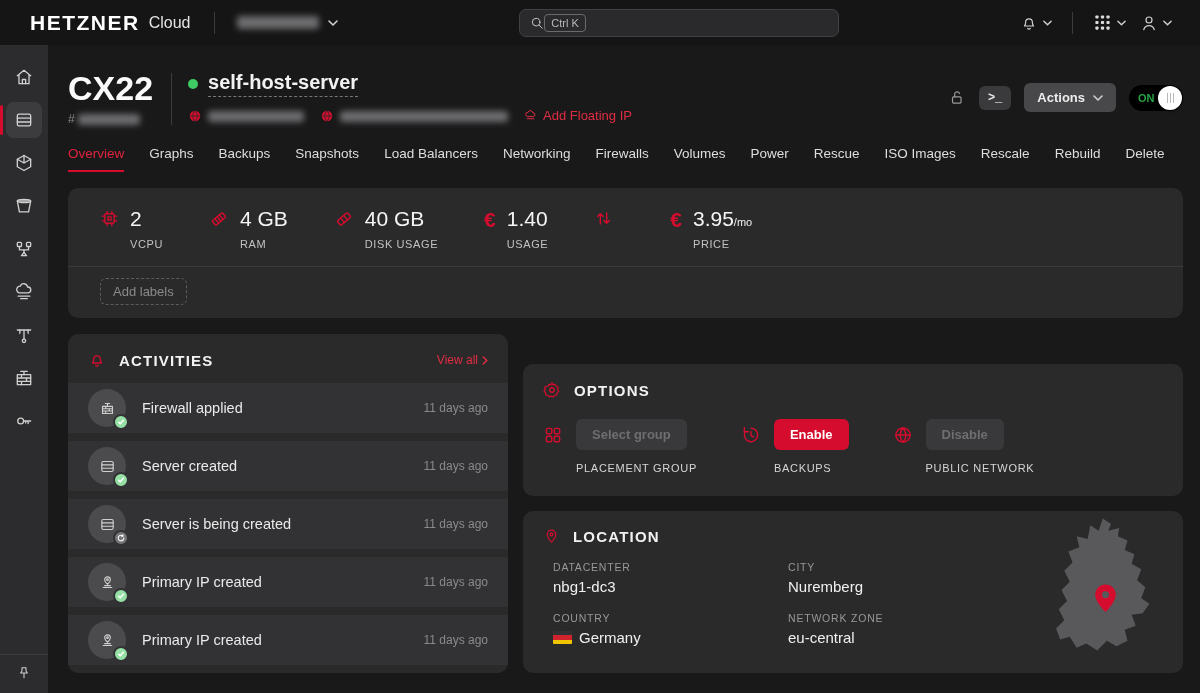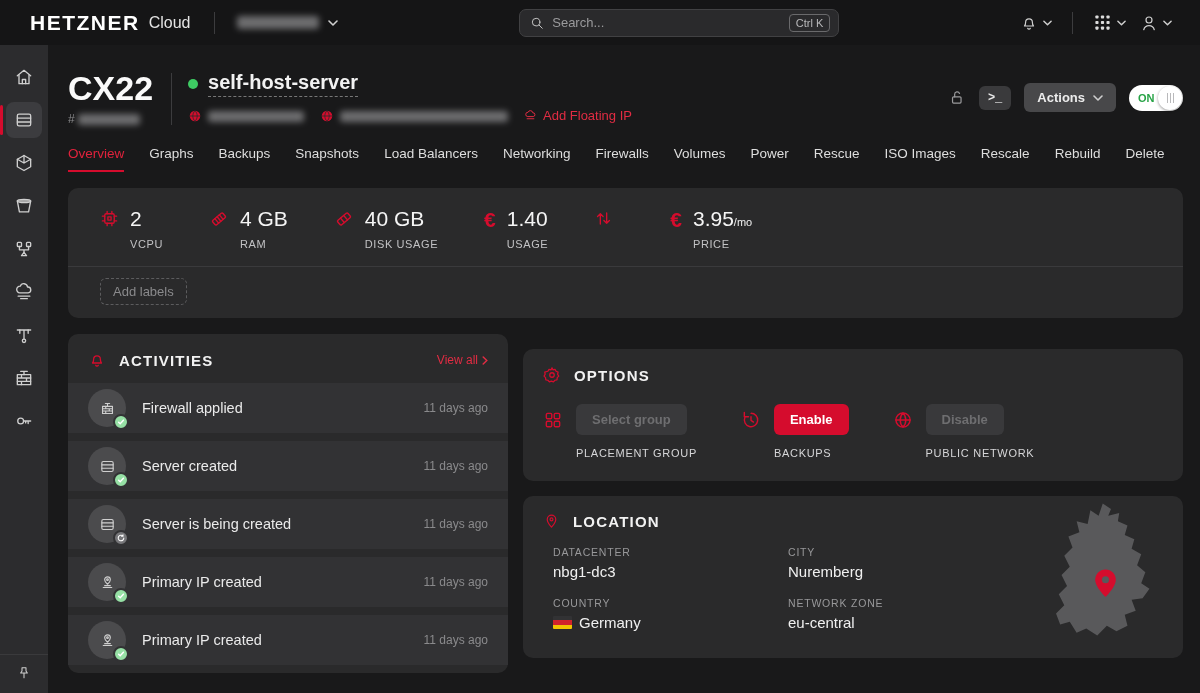--- a/index.html
+++ b/index.html
@@ -48,21 +48,21 @@
   .status-dot { width:10px; height:10px; border-radius:50%; background:#3ecb63; }
   .srv-name { font-size:20px; color:#f2f2f2; border-bottom:1px dashed #777; padding-bottom:2px; cursor:text; }
   .ip-row { display:flex; align-items:flex-end; gap:16px; margin-top:11px; }
   .ip-chunk { display:flex; align-items:center; gap:6px; }
   .red-link { color:#e22c43; font-size:13px; display:flex; align-items:center; gap:6px; cursor:pointer; }
   .head-controls { margin-left:auto; display:flex; align-items:center; gap:13px; margin-top:12px; }
   .btn-console { background:#3a3a3c; border-radius:6px; padding:5px 9px; font-size:12px; font-weight:700;
     color:#e8e8e8; cursor:pointer; font-family:"Liberation Mono", monospace; }
   .btn-actions { background:#48484a; border-radius:6px; padding:7px 13px; font-size:13px; font-weight:700;
     color:#ececec; display:flex; align-items:center; gap:8px; cursor:pointer; }
-  .toggle { width:54px; height:26px; border-radius:13px; background:#ffffff; position:relative;
+  .toggle { width:54px; height:26px; border-radius:13px; background:#000000; position:relative;
     display:flex; align-items:center; cursor:pointer;text-align:center; }
   .toggle-label { font-size:11px; font-weight:800; color:#27a346; margin-left:9px; }
   .knob { position:absolute; right:1px; top:1px; width:24px; height:24px; border-radius:50%; background:#fff;
     box-shadow:0 1px 3px rgba(0,0,0,.4); display:flex; align-items:center; justify-content:center; gap:2px; }
   .knob i { display:block; width:1px; height:10px; background:#b9b9bb; }
 
   
   .tabs { display:flex; gap:25px; margin-top:20px; font-size:13.5px; color:#dedede; }
   .tab { padding-bottom:9px; cursor:pointer; white-space:nowrap; }
   .tab.active { color:#e0223c; border-bottom:2px solid #d50c2d; font-weight:400; }
@@ -75,21 +75,21 @@
   .stat { display:flex; margin-right:46px; }
   .stat-icon { margin-right:11px; margin-top:2px; }
   .euro-glyph { color:#d50c2d; font-size:21px; font-weight:700; line-height:1; margin-top:2px; }
   .stat-value { font-size:21px; color:#f5f5f5; line-height:1.1; }
   .stat-suffix { font-size:11px; color:#f0f0f0; }
   .stat-label { font-size:11px; color:#c2c2c4; letter-spacing:.6px; margin-top:8px; }
   .labels-row { border-top:1px solid #3a3a3c; padding:11px 32px 13px; }
   .chip-dashed { display:inline-block; border:1px dashed #5c5c5e; border-radius:6px; padding:5px 12px;
     color:#8a8a8c; font-size:13px; cursor:pointer; }
 
-  .cols { display:flex; gap:15px; margin-top:16px; align-items:center; }
+  .cols { display:flex; gap:15px; margin-top:16px; align-items:flex-end; }
   .left-col { width:440px; }
   .right-col { flex:1; }
 
   .card-head { display:flex; align-items:center; gap:13px; padding:17px 20px 14px; }
   .card-title { font-size:15px; font-weight:700; letter-spacing:1.2px; color:#f2f2f2; }
   .view-all { margin-left:auto; font-size:12px; color:#e22c43; display:flex; align-items:center; gap:4px; cursor:pointer; }
 
   
   .act-row { display:flex; align-items:center; background:#323234; padding:6px 20px; height:50px;
     margin-bottom:8px; cursor:pointer; }
@@ -132,21 +132,20 @@
     <span class="redact" style="width:82px;height:13px;"></span>
     <svg width="10" height="6" viewBox="0 0 10 6">
         <path d="M1 1l4 4 4-4" class="ico"></path>
       </svg>
   </div>
   <div class="search">
     <svg width="14" height="14" viewBox="0 0 24 24">
         <circle cx="10.5" cy="10.5" r="6.5" class="ico"></circle>
         <path d="M15.5 15.5L21 21" class="ico"></path>
       </svg>
-    <input type="text" placeholder="Search..." style="">
     <span class="kbd">Ctrl K</span>
   </div>
   <div class="tb-right">
     <div class="tb-item">
       <svg width="18" height="18" viewBox="0 0 24 24">
           <path d="M18 16H6c1.2-1.2 1.5-2.8 1.5-5a4.5 4.5 0 0 1 9 0c0 2.2.3 3.8 1.5 5z" class="ico"></path>
           <path d="M10.3 19a1.8 1.8 0 0 0 3.4 0" class="ico"></path>
         </svg>
       <svg width="9" height="6" viewBox="0 0 10 6">
           <path d="M1 1l4 4 4-4" class="ico"></path>

